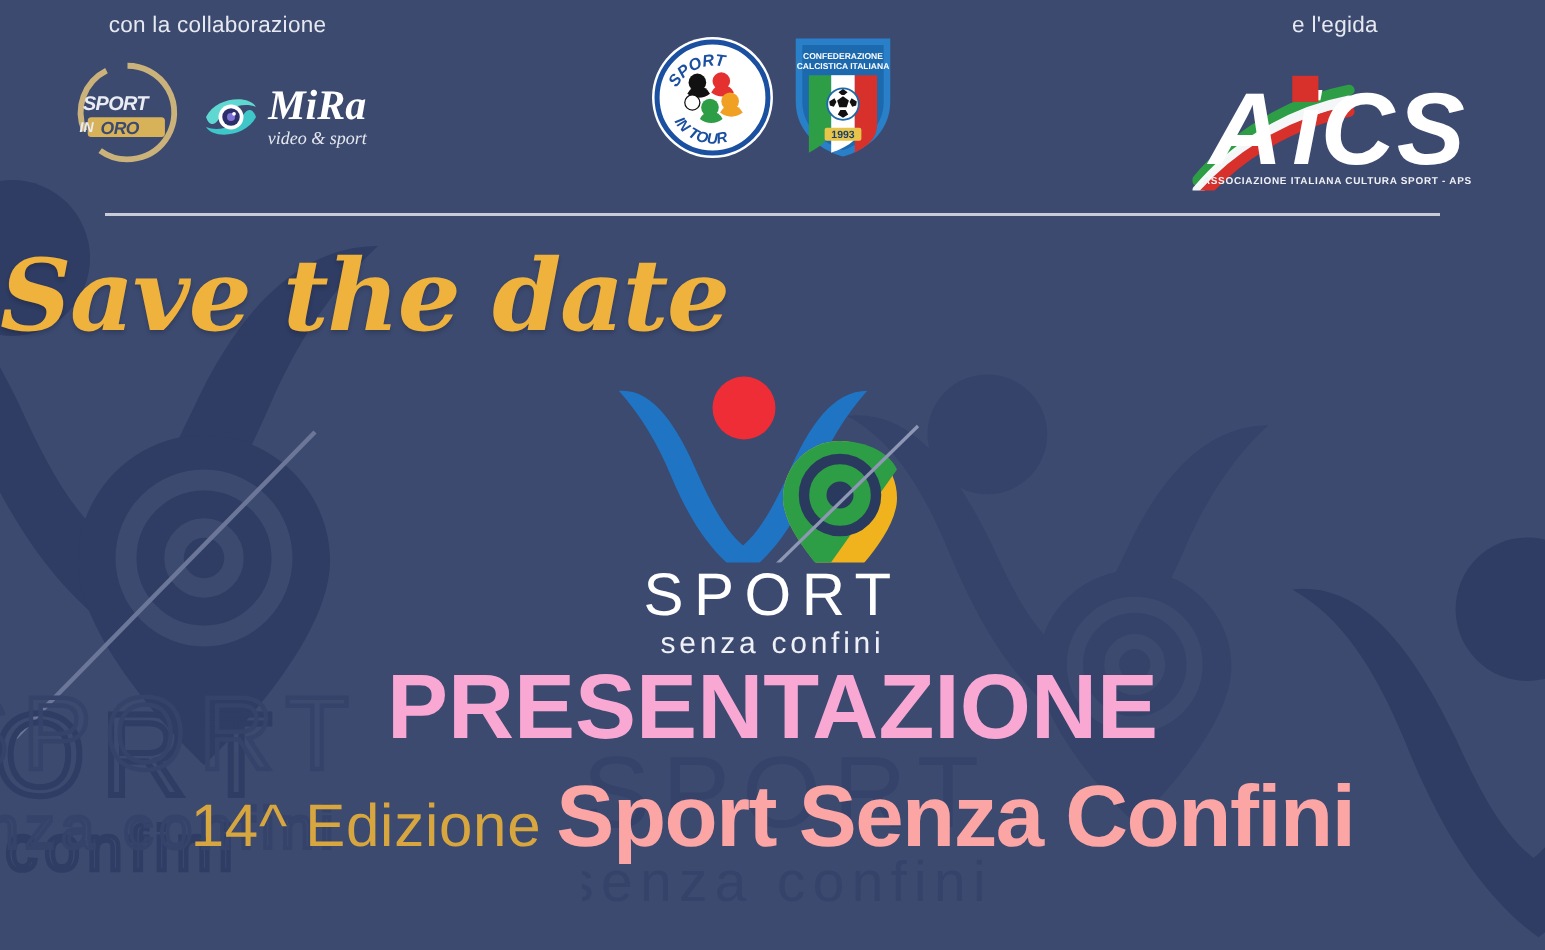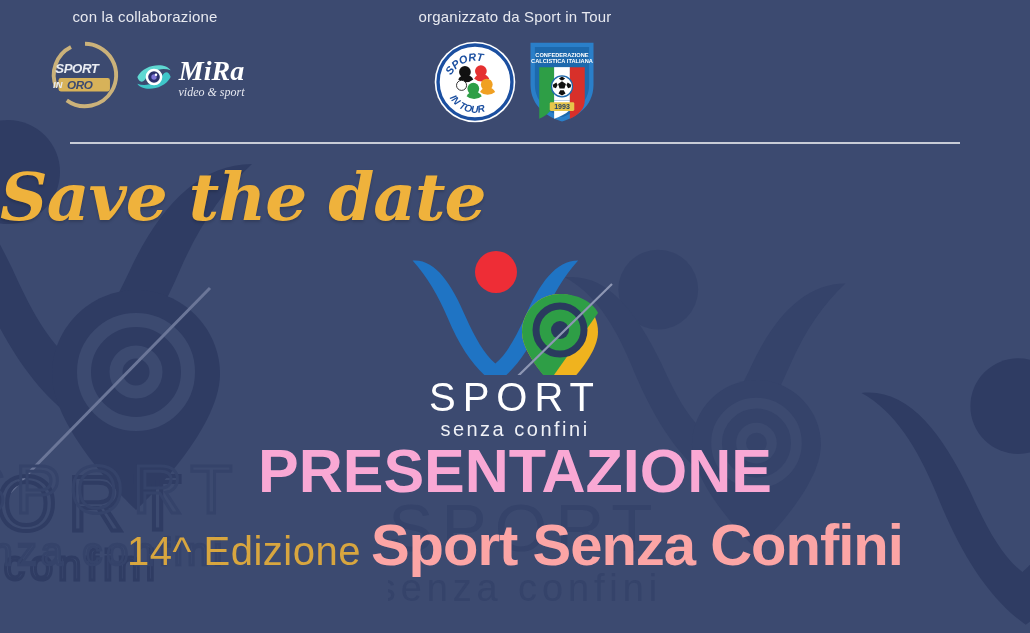--- a/index.html
+++ b/index.html
@@ -180,21 +180,20 @@
           </svg>
           <div style="line-height:1;font-style:italic;">
             <div style="font-family:'Liberation Serif',serif;font-size:28px;color:#ffffff;font-weight:700;">MiRa</div>
             <div style="font-family:'Liberation Serif',serif;font-size:12px;color:#e6e8f0;margin-top:1px;">video &amp; sport</div>
           </div>
         </div>
       </div>
     </div>
 
     <div class="hcol col-mid">
-      <div class="hlabel">organizzato da Sport in Tour</div>
       <div class="hlogos">
 
         <div>
           <svg width="84" height="84" viewBox="0 0 100 100" aria-hidden="true">
             <circle cx="50" cy="50" r="48" fill="#ffffff"></circle>
             <circle cx="50" cy="50" r="44" fill="none" stroke="#1b4fa0" stroke-width="4"></circle>
             <circle cx="50" cy="50" r="37" fill="#ffffff"></circle>
 
             <g>
               <circle cx="38" cy="38" r="7" fill="#111111"></circle>
@@ -238,20 +237,42 @@
               <polygon points="50.5,52 46.5,49.5 45,52.5 47,56 50,55"></polygon>
               <polygon points="36,62 38,58.5 42,58.5 44,62 40,64.5"></polygon>
             </g>
             <rect x="26" y="72" width="28" height="10" rx="1.5" fill="#e6c54a"></rect>
             <text x="40" y="80" text-anchor="middle" fill="#1d3f6b" font-family="Liberation Sans, sans-serif" font-size="8" font-weight="bold">1993</text>
           </svg>
         </div>
       </div>
     </div>
 
+    <div class="hcol col-right">
+      <div class="hlabel">e l'egida</div>
+      <div class="hlogos">
+        <div>
+          <svg width="190" height="88" viewBox="0 0 240 110" aria-hidden="true">
+
+            <path d="M4 102 C 34 66 80 36 132 26" fill="none" stroke="#2e9e46" stroke-width="9" stroke-linecap="round"></path>
+            <path d="M4 102 C 34 66 80 36 132 26" fill="none" stroke="#ffffff" stroke-width="9" stroke-linecap="round" transform="translate(0,9)" opacity=".95"></path>
+            <path d="M4 102 C 34 66 80 36 132 26" fill="none" stroke="#d8302a" stroke-width="9" stroke-linecap="round" transform="translate(0,18)"></path>
+
+            <g fill="#ffffff" font-family="Liberation Sans, sans-serif" font-weight="bold" font-style="italic">
+              <text x="14" y="88" font-size="86">A</text>
+              <text x="84" y="88" font-size="86">i</text>
+              <text x="108" y="88" font-size="86">C</text>
+              <text x="172" y="88" font-size="86">S</text>
+            </g>
+            <rect x="84" y="14" width="22" height="22" fill="#d8302a"></rect>
+            <text x="122" y="105" text-anchor="middle" fill="#f0f1f6" font-family="Liberation Sans, sans-serif" font-size="8.4" font-weight="bold" letter-spacing="0.6">ASSOCIAZIONE ITALIANA CULTURA SPORT - APS</text>
+          </svg>
+        </div>
+      </div>
+    </div>
 
     <div class="divider"></div>
   </div>
 
   <div class="save">Save the date</div>
 
   <div class="mainlogo">
     <div class="mark">
       <svg width="230" height="125" viewBox="0 0 230 125" aria-hidden="true">
 

